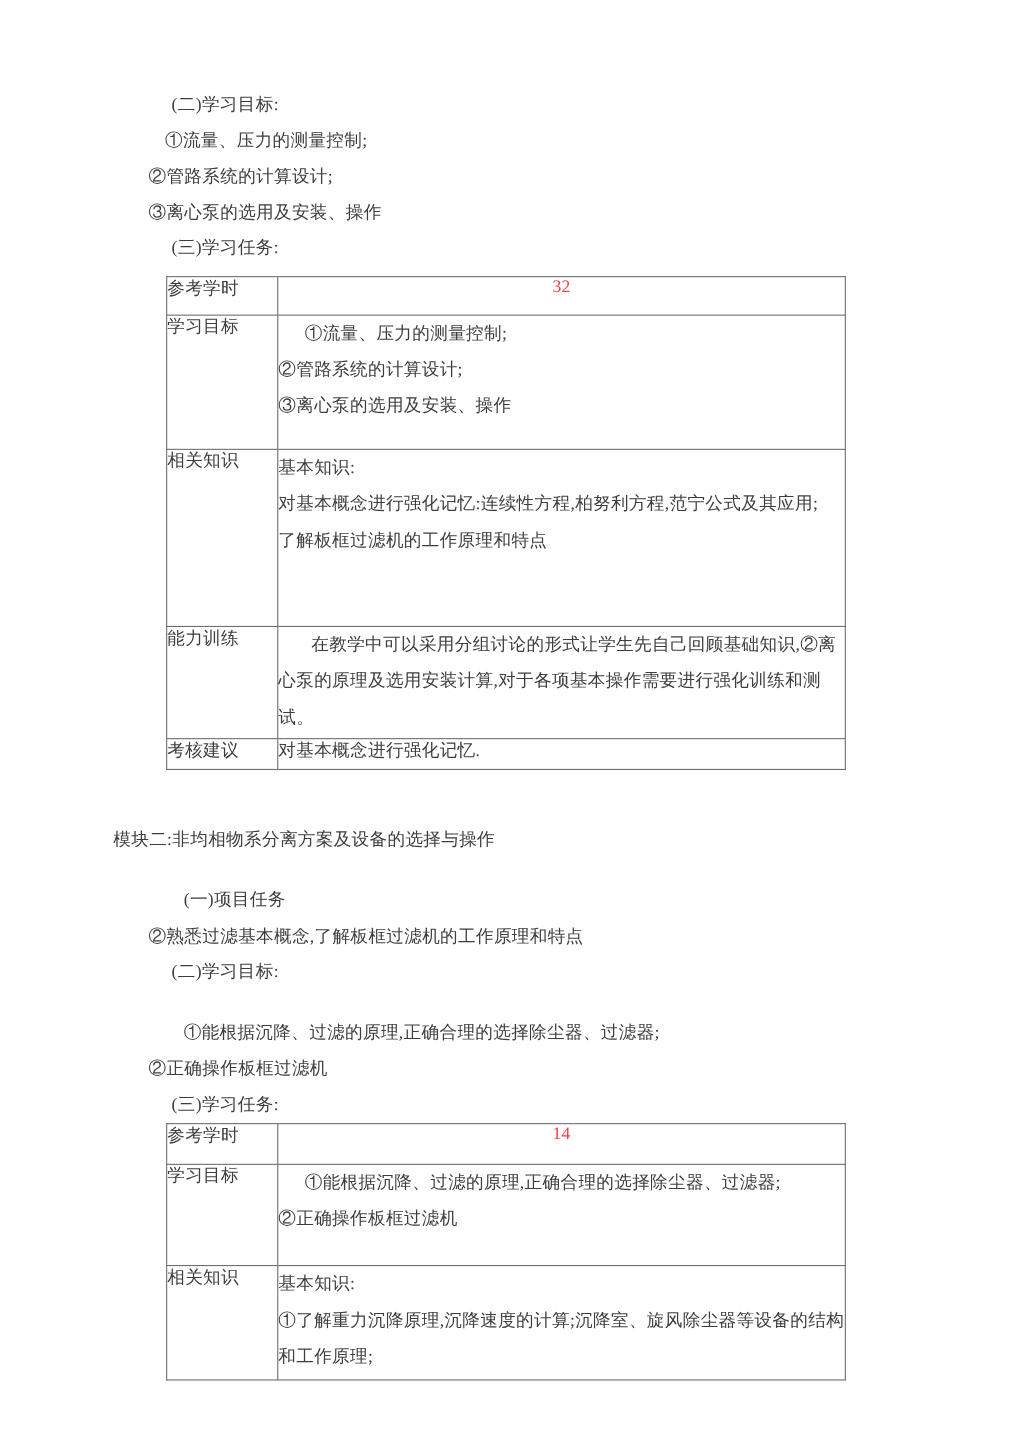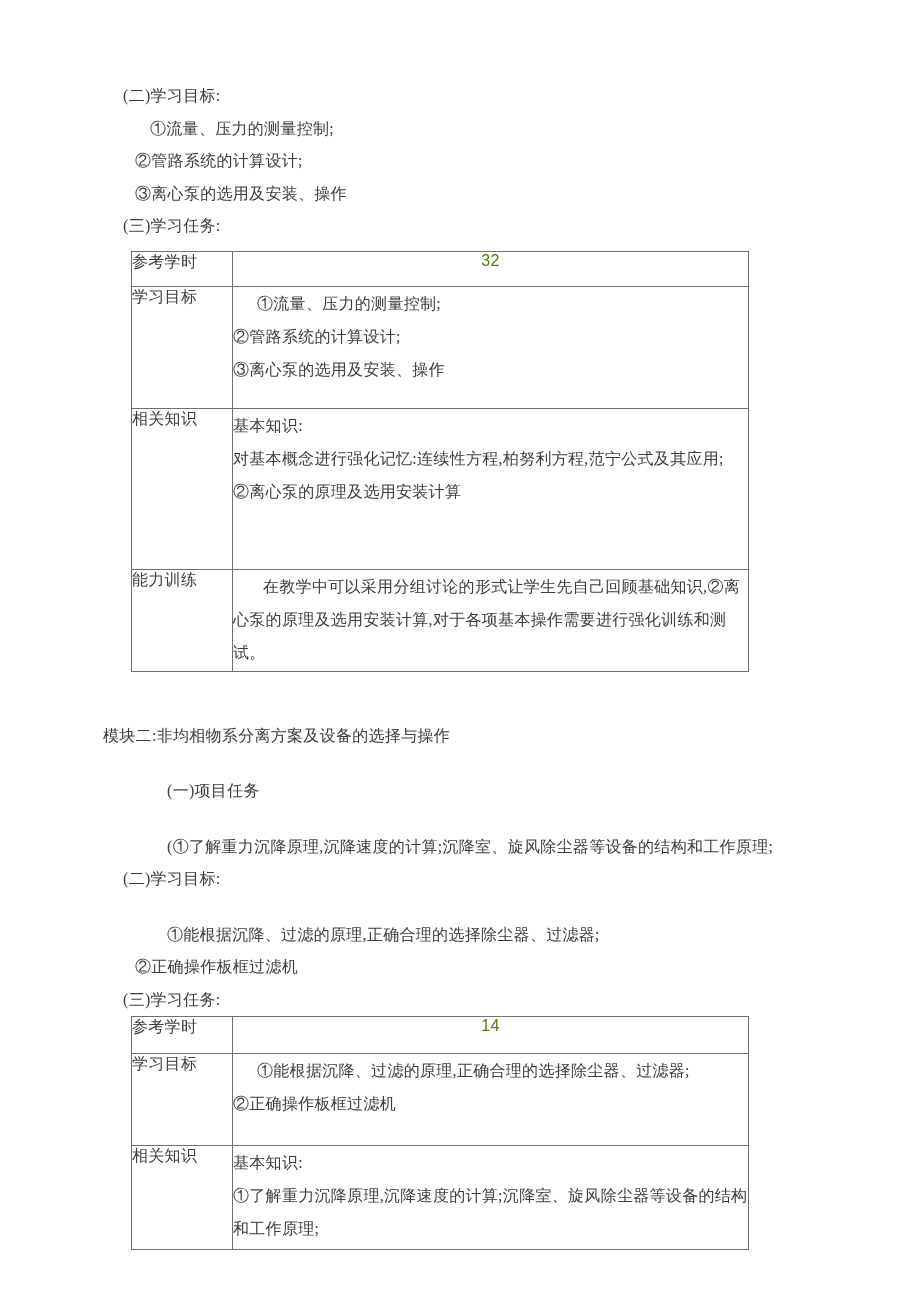--- a/index.html
+++ b/index.html
@@ -15,53 +15,53 @@
     padding-left: 103px;
     width: 700px;
   }
   .ln {
     font-size: 16px;
     line-height: 32.5px;
     white-space: nowrap;
     letter-spacing: 0.3px;
   }
   
-  .m42 { margin-left: 20px; }   
+  .m42 { margin-left: 53px; }   
   .m47 { margin-left: 47px; }   
   .m32 { margin-left: 32px; }   
   .m0  { margin-left: 0; margin-top: 48px; }      
   .m64 { margin-left: 64px; margin-top: 23px; }   
   table.t {
     border-collapse: collapse;
     table-layout: fixed;
-    margin-left: 28px;
+    margin-left: 48px;
     width: 618px;
   }
   table.t td {
     border: 1px solid #6f6f6f;
     padding: 0;
     font-size: 16px;
     letter-spacing: 0.3px;
     vertical-align: top;
   }
   td.lab {
     width: 100px;
     vertical-align: middle;
     padding-left: 5px;
   }
   td.cnt { padding-left: 4px; padding-right: 4px; }
   .cl { line-height: 33px; }          
   .ti  { text-indent: 24px; }         
   .ti2 { text-indent: 30px; }         
   td.hours {
     text-align: center;
-    font-family: Liberation Sans, sans-serif;
+    font-family: Liberation Serif, serif;
     font-size: 19px;
     vertical-align: middle;
-    color: #4d7c0f;
+    color: #ef4444;
   }
   td.mid { vertical-align: middle; }
   .pt2 { padding-top: 2px; }
   .wrapcell { white-space: normal; }
   td.assess { vertical-align: middle; padding-left: 16px; }
 </style>
 </head>
 <body>
 
 <div class="doc">
@@ -84,35 +84,39 @@
         <div class="cl ti">①流量、压力的测量控制;</div>
         <div class="cl">②管路系统的计算设计;</div>
         <div class="cl">③离心泵的选用及安装、操作</div>
       </td>
     </tr>
     <tr style="height:161px">
       <td class="lab">相关知识</td>
       <td class="cnt pt2">
         <div class="cl">基本知识:</div>
         <div class="cl wrapcell">对基本概念进行强化记忆:连续性方程,柏努利方程,范宁公式及其应用;</div>
-        <div class="cl">②离心泵的原理及选用安装计算</div>
+        <div class="cl">了解板框过滤机的工作原理和特点</div>
       </td>
     </tr>
     <tr style="height:102px">
       <td class="lab">能力训练</td>
       <td class="cnt mid">
         <div class="cl ti2 wrapcell">在教学中可以采用分组讨论的形式让学生先自己回顾基础知识,②离心泵的原理及选用安装计算,对于各项基本操作需要进行强化训练和测试。</div>
       </td>
     </tr>
+    <tr style="height:28px">
+      <td class="lab">考核建议</td>
+      <td class="assess">对基本概念进行强化记忆.</td>
+    </tr>
   </tbody>
     </table>
 
   <div class="ln m0">模块二:非均相物系分离方案及设备的选择与操作</div>
   <div class="ln m64">(一)项目任务</div>
-  <div class="ln m64">(①了解重力沉降原理,沉降速度的计算;沉降室、旋风除尘器等设备的结构和工作原理;</div>
+  <div class="ln m32">②熟悉过滤基本概念,了解板框过滤机的工作原理和特点</div>
   <div class="ln m42">(二)学习目标:</div>
   <div class="ln m64">①能根据沉降、过滤的原理,正确合理的选择除尘器、过滤器;</div>
   <div class="ln m32">②正确操作板框过滤机</div>
   <div class="ln m42">(三)学习任务:</div>
 
   <table class="t" style="margin-top:0px">
     <tbody>
         <tr style="height:37px">
       <td class="lab">参考学时</td>
       <td class="hours">14</td>

